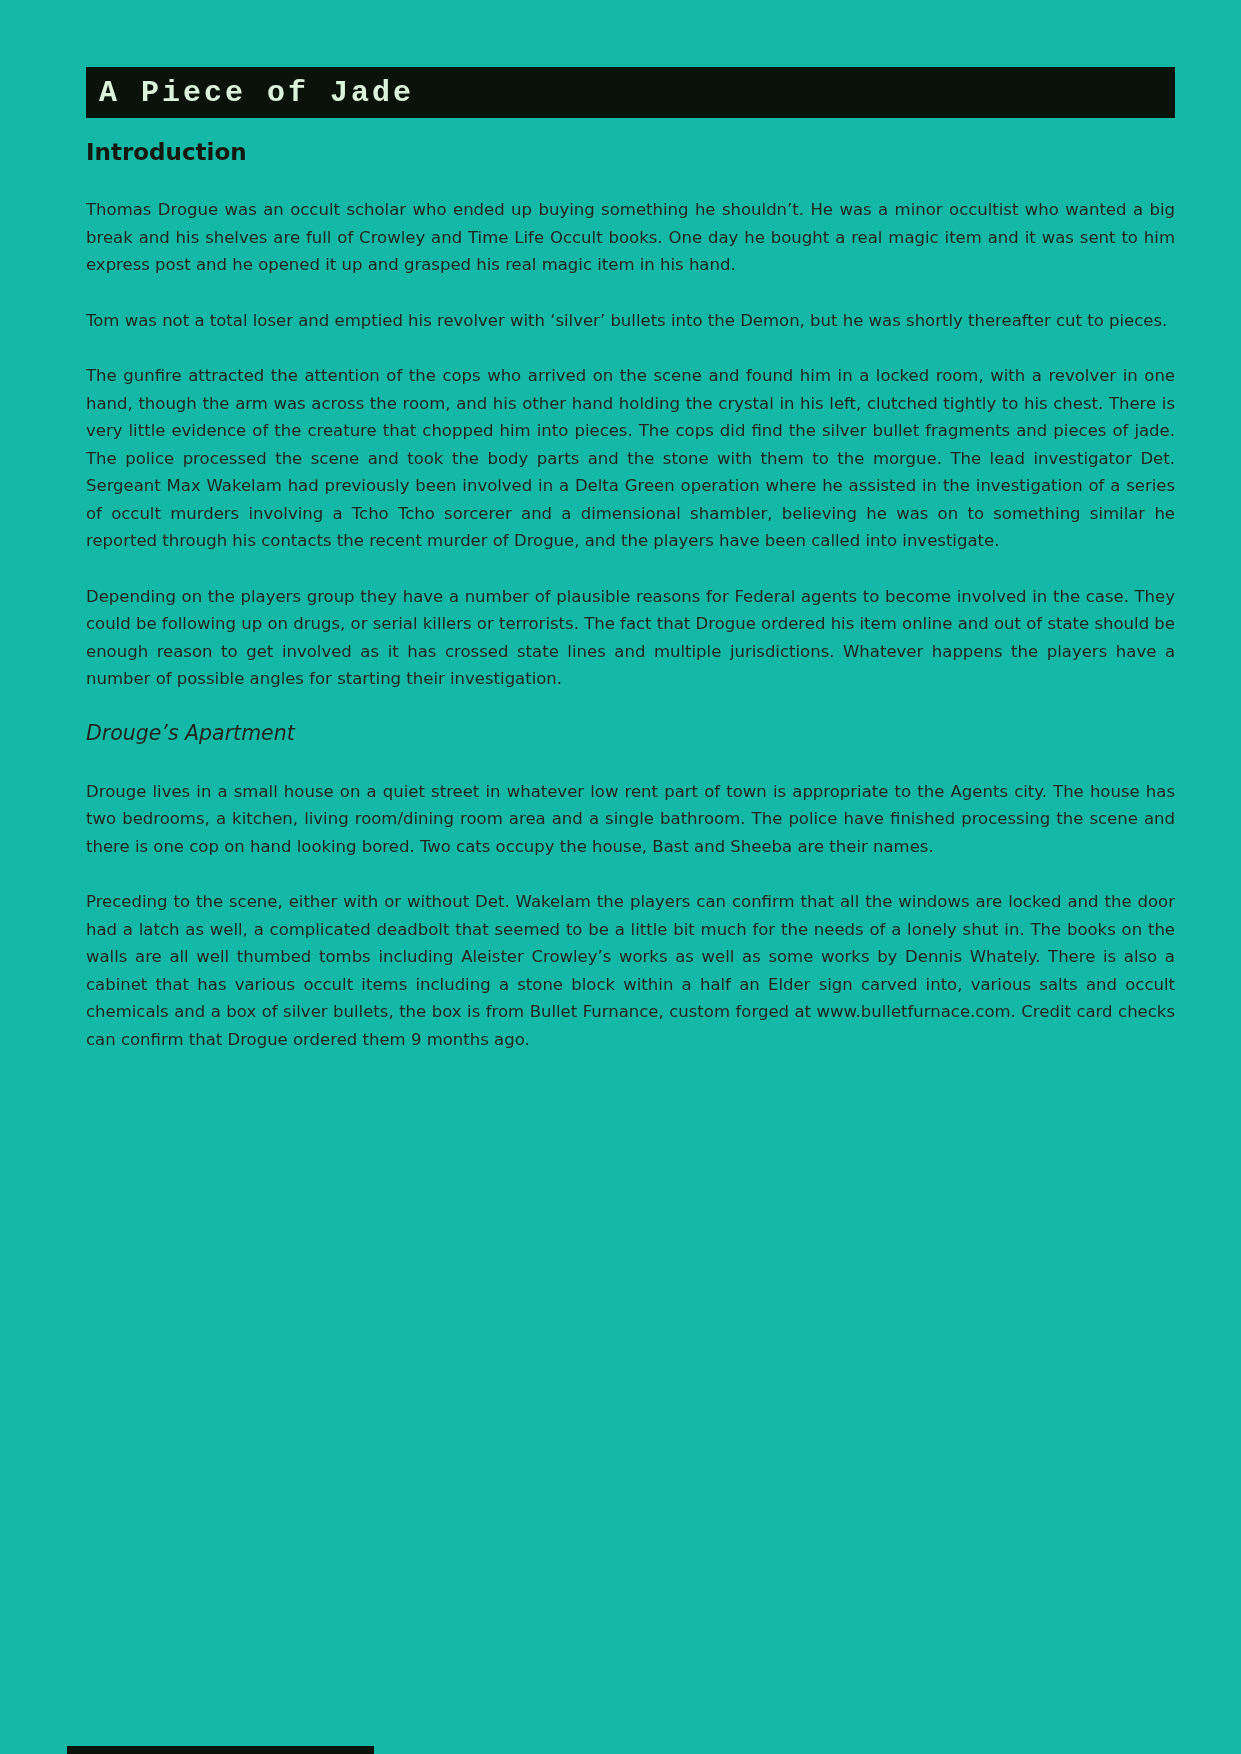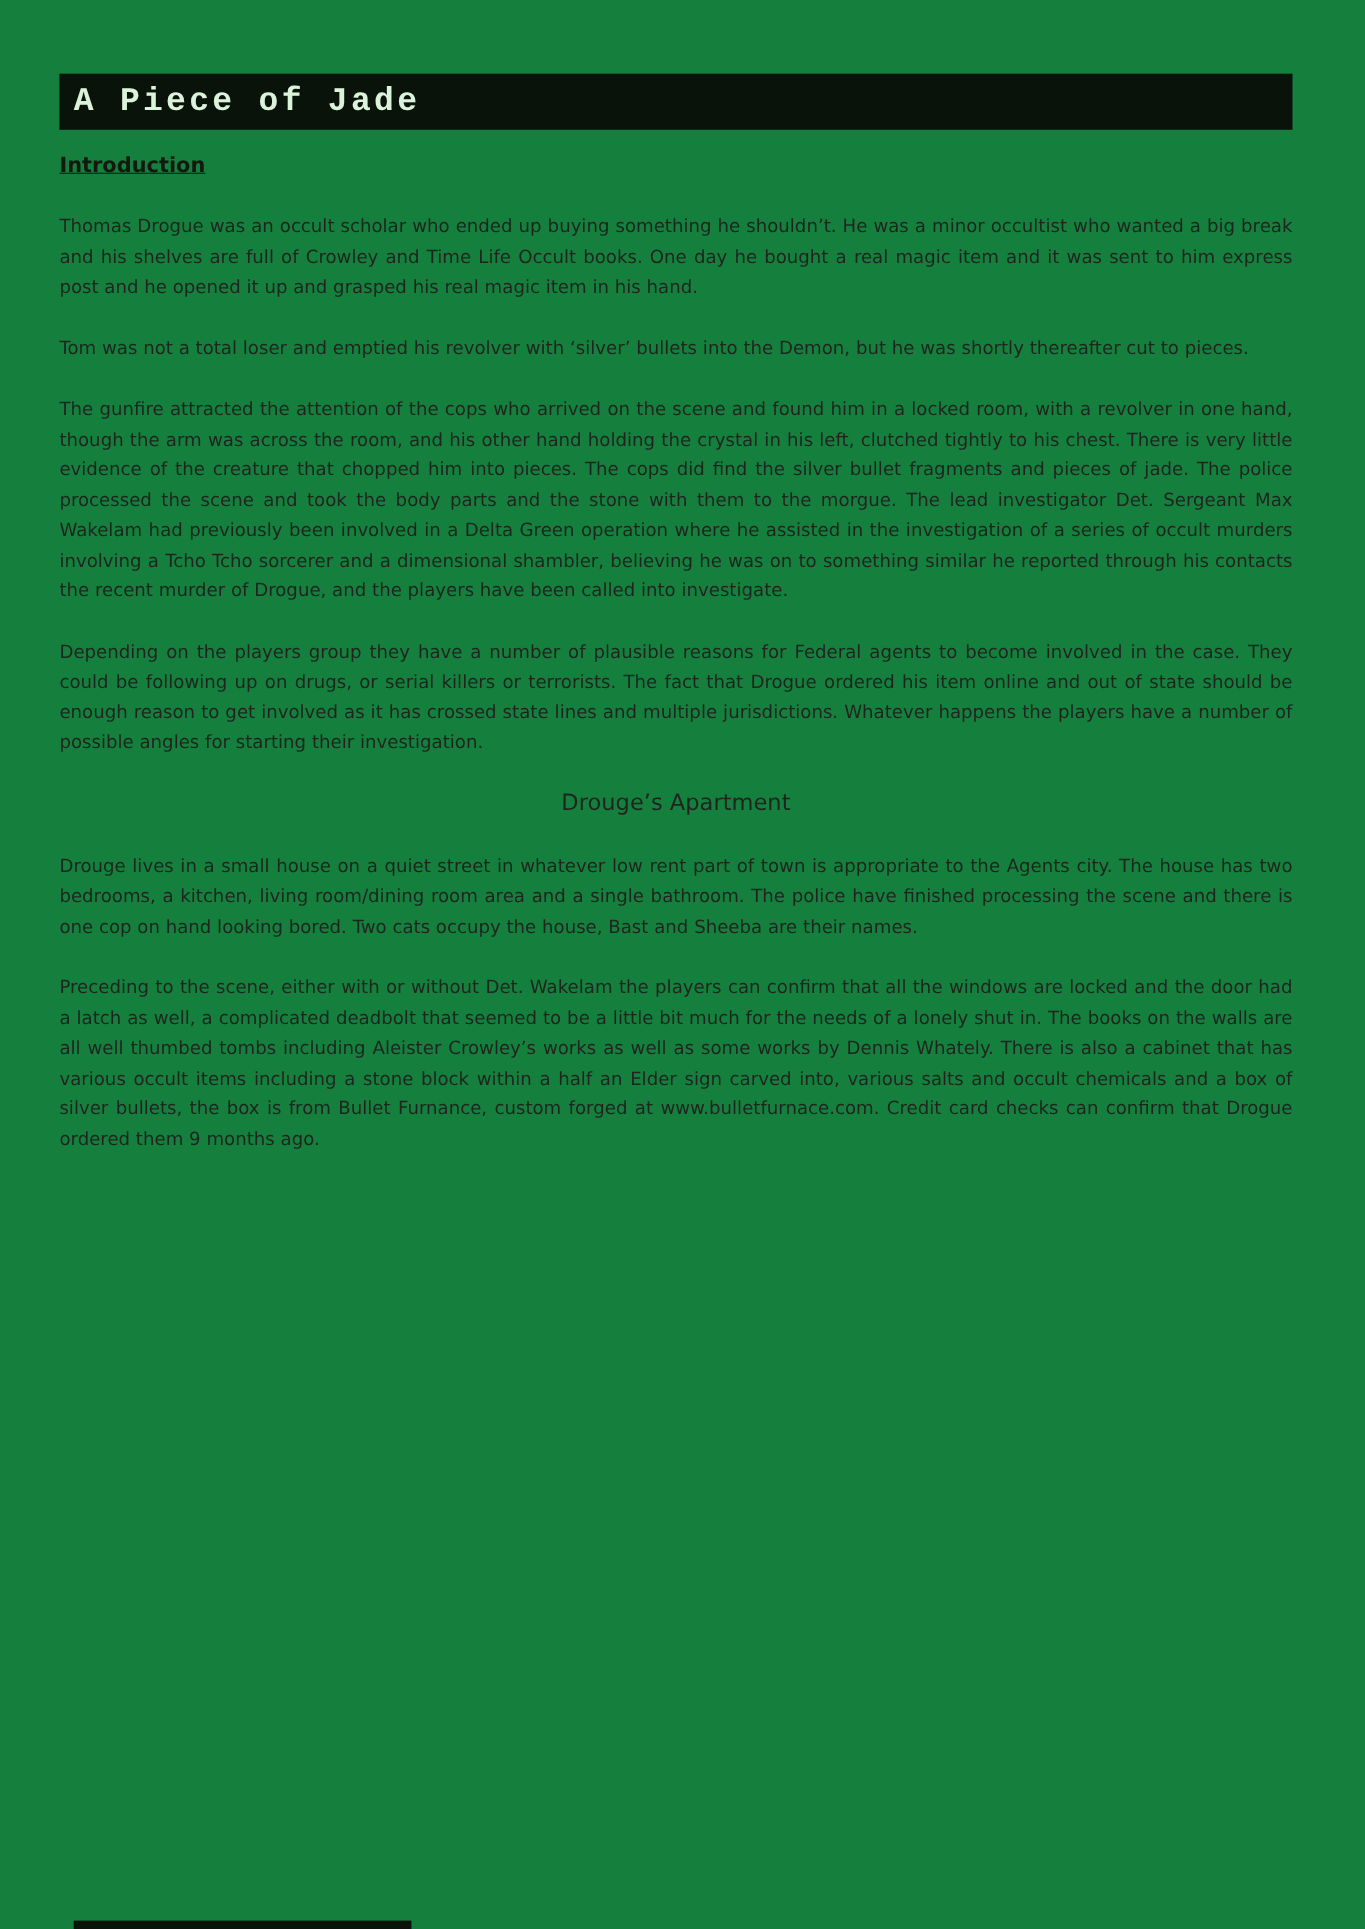--- a/index.html
+++ b/index.html
@@ -1,22 +1,22 @@
 <!DOCTYPE html>
 <html><head>
 <meta charset="utf-8">
 <style>
   html, body { margin: 0; padding: 0; background: #ffffff; }
   .page {
     width: 1241px;
     height: 1754px;
     position: relative;
-    background: #15803d;
+    background: #14b8a6;
     box-sizing: border-box;
-    padding: 67px 66px 0 54px;
+    padding: 67px 66px 0 86px;
     overflow: hidden;
     font-family: "DejaVu Sans", sans-serif;
     color: #1f241f;
   }
   .titlebar {
     background: #0a130a;
     height: 51px;
     display: flex;
     align-items: center;
     padding-left: 13px;
@@ -25,32 +25,31 @@
   }
   .titlebar-text {
     font-family: "Liberation Mono", monospace;
     font-weight: bold;
     font-size: 30px;
     letter-spacing: 3px;
     color: #dbf2db;
     white-space: nowrap;
   }
   .section-header {
-    font-size: 19px;
+    font-size: 23px;
     font-weight: bold;
     color: #14180f;
     margin: 0 0 31px 0;
-    text-decoration: underline;
   }
   .sub-header {
     font-size: 20.5px;
+    font-style: italic;
     font-weight: normal;
     color: #1f241f;
     margin: 12px 0 33px 0;
-    text-align: center;
   }
   .body-para {
     font-size: 16.5px;
     line-height: 27.5px;
     text-align: justify;
     margin: 0 0 28px 0;
   }
   .cutoff-bar {
     position: absolute;
     left: 67px;

